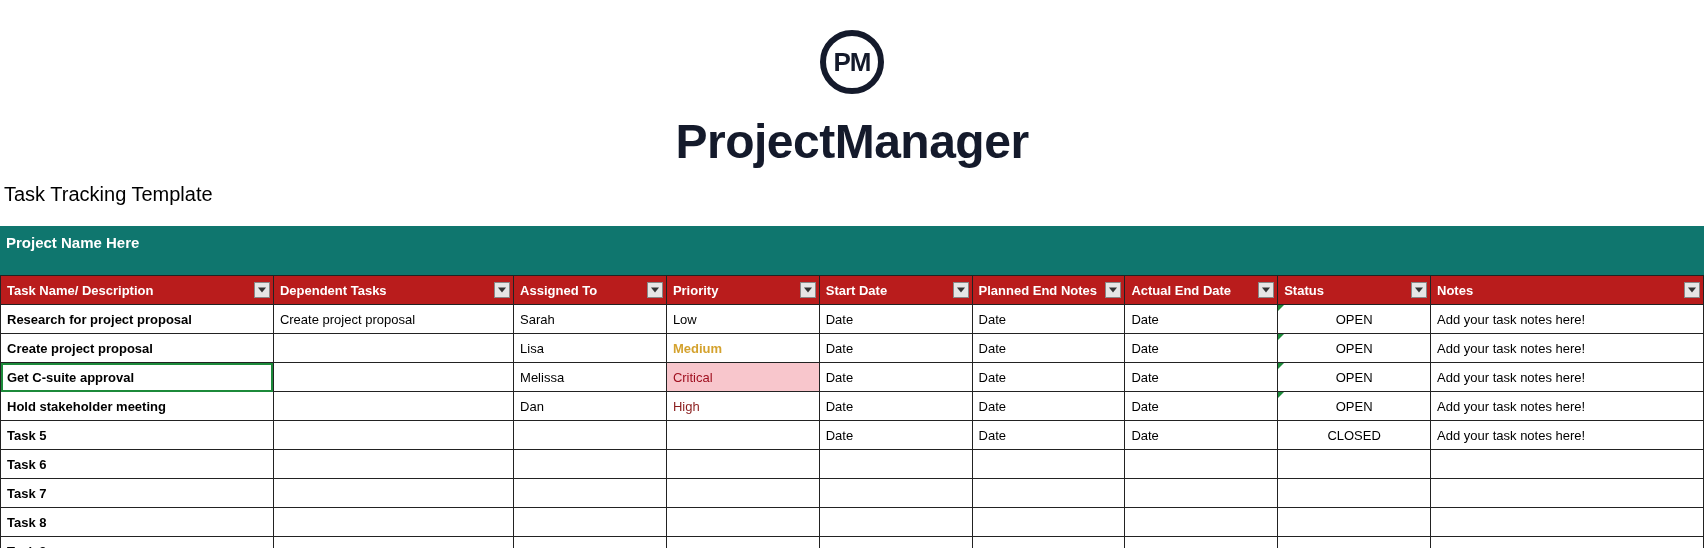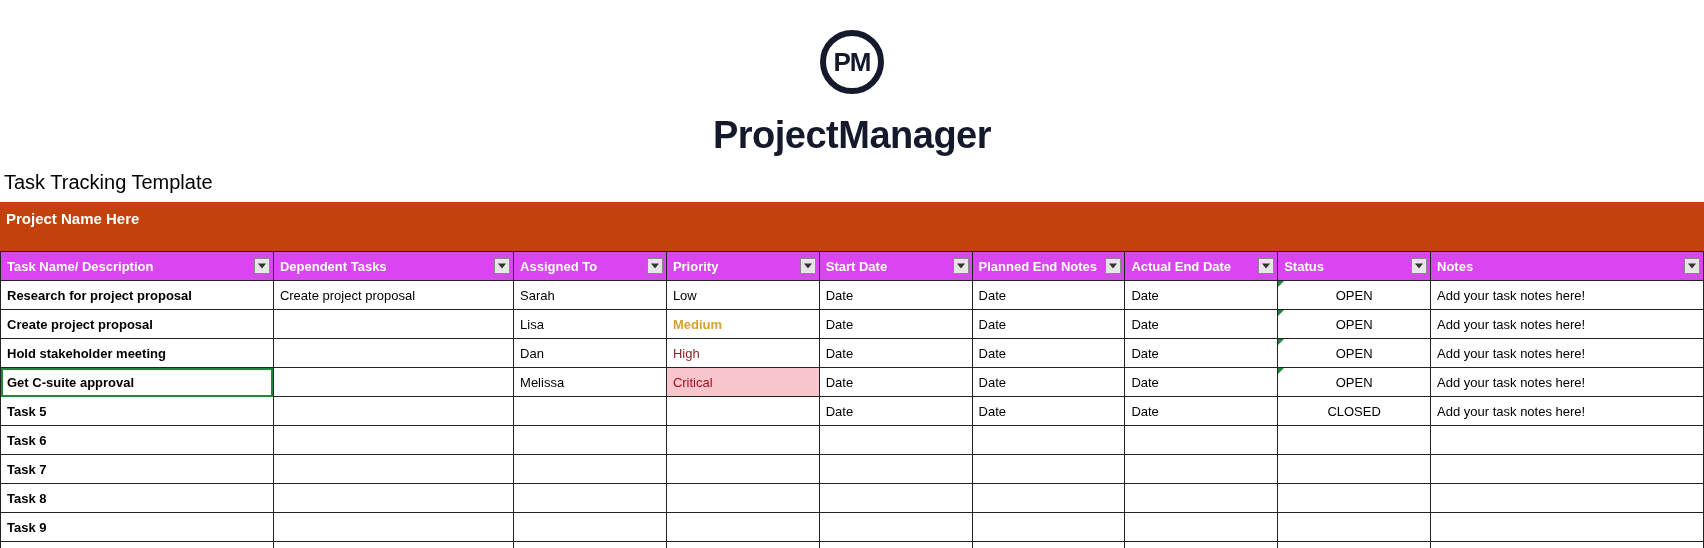--- a/index.html
+++ b/index.html
@@ -28,32 +28,32 @@
     display: flex;
     align-items: center;
     justify-content: center;
     font-weight: 900;
     font-size: 26px;
     color: #141a2b;
     letter-spacing: -1px;
     box-sizing: border-box;
   }
   .logo-text {
-    font-size: 38px;
+    font-size: 48px;
     font-weight: 800;
     color: #141a2b;
     letter-spacing: -0.5px;
   }
   .subtitle {
-    padding: 4px 4px 8px 4px;
+    padding: 4px 4px 20px 4px;
     font-size: 20px;
     color: #000;
   }
   .project-name-bar {
-    background: #c2410c;
+    background: #0f766e;
     color: #fff;
     font-weight: bold;
     font-size: 15px;
     padding: 8px 6px 24px 6px;
   }
   table {
     border-collapse: collapse;
     width: 100%;
     table-layout: fixed;
     font-size: 13px;
@@ -61,21 +61,21 @@
   th, td {
     border: 1px solid #222;
     padding: 6px 6px;
     height: 16px;
     text-align: left;
     vertical-align: middle;
     overflow: hidden;
     white-space: nowrap;
   }
   th {
-    background: #d946ef;
+    background: #b91c1c;
     color: #fff;
     font-weight: bold;
     position: relative;
   }
   .filter-btn {
     position: absolute;
     right: 3px;
     top: 50%;
     transform: translateY(-50%);
     width: 16px;
@@ -220,42 +220,42 @@
         <td></td>
         <td>Lisa</td>
         <td class="pri-medium">Medium</td>
         <td>Date</td>
         <td>Date</td>
         <td>Date</td>
         <td class="center status-open-corner">OPEN</td>
         <td>Add your task notes here!</td>
       </tr>
       <tr>
+        <td class="bold selected-cell">Get C-suite approval</td>
+        <td></td>
+        <td>Melissa</td>
+        <td class="pri-critical">Critical</td>
+        <td>Date</td>
+        <td>Date</td>
+        <td>Date</td>
+        <td class="center status-open-corner">OPEN</td>
+        <td>Add your task notes here!</td>
+      </tr>
+      <tr>
         <td class="bold">Hold stakeholder meeting</td>
         <td></td>
         <td>Dan</td>
         <td class="pri-high">High</td>
         <td>Date</td>
         <td>Date</td>
         <td>Date</td>
         <td class="center status-open-corner">OPEN</td>
         <td>Add your task notes here!</td>
       </tr>
       <tr>
-        <td class="bold selected-cell">Get C-suite approval</td>
-        <td></td>
-        <td>Melissa</td>
-        <td class="pri-critical">Critical</td>
-        <td>Date</td>
-        <td>Date</td>
-        <td>Date</td>
-        <td class="center status-open-corner">OPEN</td>
-        <td>Add your task notes here!</td>
-      </tr>
-      <tr>
         <td class="bold">Task 5</td>
         <td></td>
         <td></td>
         <td></td>
         <td>Date</td>
         <td>Date</td>
         <td>Date</td>
         <td class="center">CLOSED</td>
         <td>Add your task notes here!</td>
       </tr>

